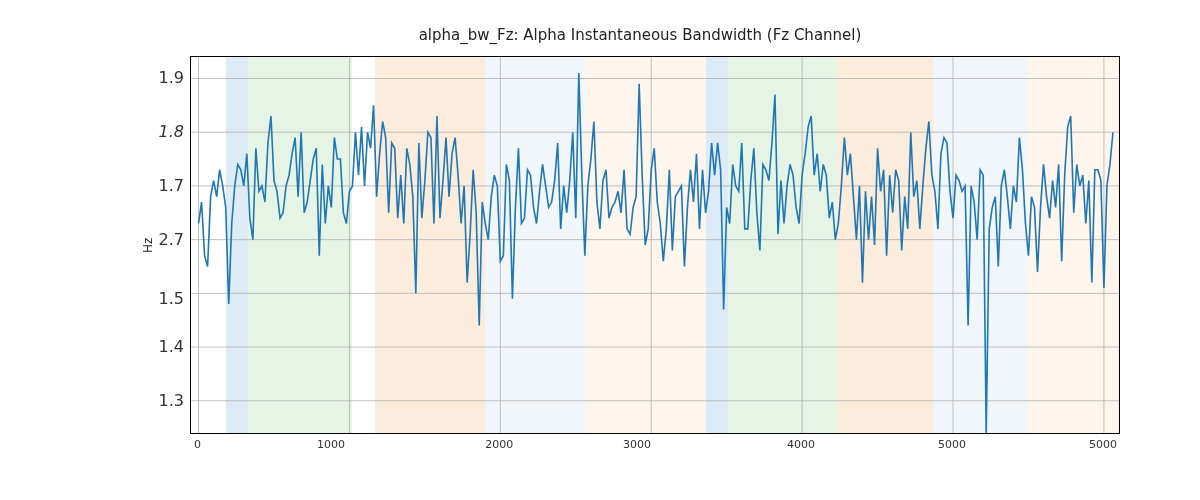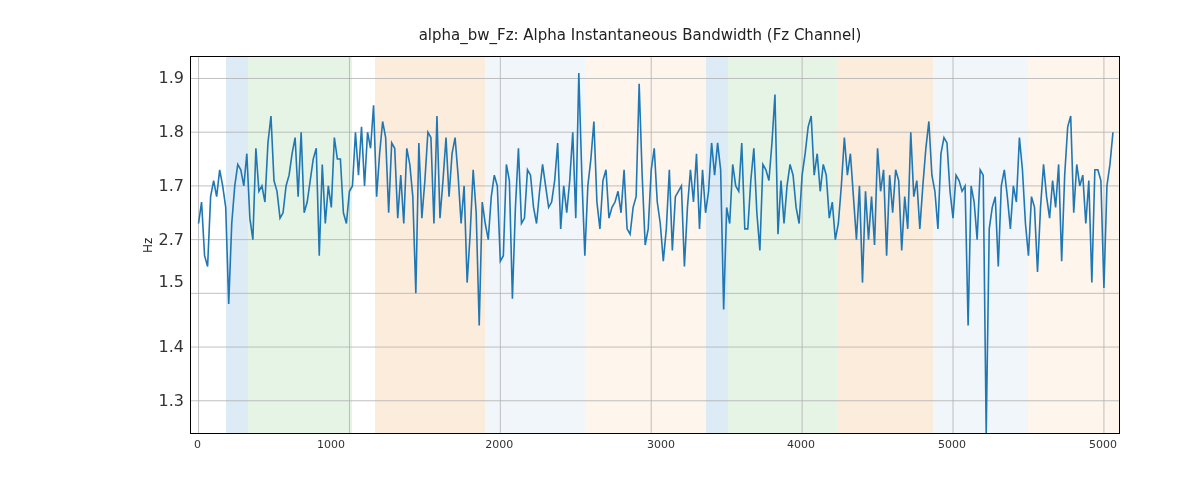--- a/index.html
+++ b/index.html
@@ -128,28 +128,28 @@
           <line y1="0" y2="376" x1="762.0162601626016" x2="762.0162601626016"></line>
           <line y1="0" y2="376" x1="912.910569105691" x2="912.910569105691"></line>
         </g>
       <path id="series" class="dataline" d="M7.54 166.51 L10.56 145.03 L13.58 198.74 L16.60 209.49 L19.62 139.66 L22.63 123.54 L25.65 139.66 L28.67 112.80 L31.69 128.91 L34.71 150.40 L37.72 247.09 L40.74 166.51 L43.76 128.91 L46.78 107.43 L49.80 112.80 L52.81 128.91 L55.83 96.69 L58.85 161.14 L61.87 182.63 L64.88 91.31 L67.90 134.29 L70.92 128.91 L73.94 145.03 L76.96 85.94 L79.97 59.09 L82.99 123.54 L86.01 134.29 L89.03 161.14 L92.05 155.77 L95.06 128.91 L98.08 118.17 L101.10 96.69 L104.12 80.57 L107.13 139.66 L110.15 75.20 L113.17 155.77 L116.19 145.03 L119.21 123.54 L122.22 102.06 L125.24 91.31 L128.26 198.74 L131.28 107.43 L134.30 166.51 L137.31 128.91 L140.33 150.40 L143.35 80.57 L146.37 102.06 L149.39 102.06 L152.40 155.77 L155.42 166.51 L158.44 134.29 L161.46 128.91 L164.47 75.20 L167.49 118.17 L170.51 69.83 L173.53 128.91 L176.55 75.20 L179.56 91.31 L182.58 48.34 L185.60 139.66 L188.62 96.69 L191.64 64.46 L194.65 80.57 L197.67 155.77 L200.69 85.94 L203.71 91.31 L206.73 161.14 L209.74 118.17 L212.76 166.51 L215.78 91.31 L218.80 107.43 L221.81 139.66 L224.83 236.34 L227.85 85.94 L230.87 161.14 L233.89 123.54 L236.90 75.20 L239.92 80.57 L242.94 166.51 L245.96 59.09 L248.98 161.14 L251.99 123.54 L255.01 80.57 L258.03 139.66 L261.05 96.69 L264.07 80.57 L267.08 118.17 L270.10 166.51 L273.12 128.91 L276.14 225.60 L279.15 177.26 L282.17 112.80 L285.19 155.77 L288.21 268.57 L291.23 145.03 L294.24 166.51 L297.26 182.63 L300.28 139.66 L303.30 118.17 L306.32 128.91 L309.33 204.11 L312.35 198.74 L315.37 107.43 L318.39 123.54 L321.40 241.71 L324.42 150.40 L327.44 91.31 L330.46 166.51 L333.48 161.14 L336.49 112.80 L339.51 118.17 L342.53 150.40 L345.55 166.51 L348.57 134.29 L351.58 107.43 L354.60 128.91 L357.62 150.40 L360.64 145.03 L363.66 123.54 L366.67 85.94 L369.69 171.89 L372.71 128.91 L375.73 155.77 L378.74 123.54 L381.76 75.20 L384.78 161.14 L387.80 16.11 L390.82 118.17 L393.83 198.74 L396.85 128.91 L399.87 102.06 L402.89 64.46 L405.91 145.03 L408.92 171.89 L411.94 123.54 L414.96 112.80 L417.98 161.14 L421.00 150.40 L424.01 145.03 L427.03 134.29 L430.05 155.77 L433.07 112.80 L436.08 171.89 L439.10 177.26 L442.12 150.40 L445.14 139.66 L448.16 26.86 L451.17 118.17 L454.19 188.00 L457.21 171.89 L460.23 112.80 L463.25 91.31 L466.26 145.03 L469.28 166.51 L472.30 204.11 L475.32 171.89 L478.33 112.80 L481.35 193.37 L484.37 139.66 L487.39 134.29 L490.41 128.91 L493.42 209.49 L496.44 150.40 L499.46 112.80 L502.48 145.03 L505.50 96.69 L508.51 171.89 L511.53 112.80 L514.55 155.77 L517.57 134.29 L520.59 85.94 L523.60 118.17 L526.62 85.94 L529.64 112.80 L532.66 252.46 L535.67 150.40 L538.69 166.51 L541.71 107.43 L544.73 128.91 L547.75 134.29 L550.76 85.94 L553.78 171.89 L556.80 171.89 L559.82 123.54 L562.84 91.31 L565.85 155.77 L568.87 193.37 L571.89 107.43 L574.91 112.80 L577.93 123.54 L580.94 85.94 L583.96 37.60 L586.98 177.26 L590.00 123.54 L593.01 166.51 L596.03 128.91 L599.05 107.43 L602.07 118.17 L605.09 150.40 L608.10 166.51 L611.12 118.17 L614.14 96.69 L617.16 69.83 L620.18 59.09 L623.19 118.17 L626.21 96.69 L629.23 134.29 L632.25 107.43 L635.27 118.17 L638.28 161.14 L641.30 145.03 L644.32 182.63 L647.34 166.51 L650.35 128.91 L653.37 80.57 L656.39 118.17 L659.41 96.69 L662.43 139.66 L665.44 182.63 L668.46 128.91 L671.48 225.60 L674.50 134.29 L677.52 182.63 L680.53 139.66 L683.55 188.00 L686.57 91.31 L689.59 134.29 L692.60 112.80 L695.62 198.74 L698.64 118.17 L701.66 155.77 L704.68 112.80 L707.69 123.54 L710.71 193.37 L713.73 139.66 L716.75 171.89 L719.77 75.20 L722.78 139.66 L725.80 123.54 L728.82 171.89 L731.84 128.91 L734.86 91.31 L737.87 64.46 L740.89 118.17 L743.91 134.29 L746.93 171.89 L749.94 96.69 L752.96 80.57 L755.98 85.94 L759.00 134.29 L762.02 161.14 L765.03 118.17 L768.05 123.54 L771.07 134.29 L774.09 128.91 L777.11 268.57 L780.12 128.91 L783.14 145.03 L786.16 182.63 L789.18 112.80 L792.20 118.17 L795.21 376.00 L798.23 171.89 L801.25 150.40 L804.27 139.66 L807.28 209.49 L810.30 128.91 L813.32 112.80 L816.34 139.66 L819.36 171.89 L822.37 128.91 L825.39 145.03 L828.41 80.57 L831.43 112.80 L834.45 166.51 L837.46 198.74 L840.48 139.66 L843.50 150.40 L846.52 214.86 L849.53 150.40 L852.55 107.43 L855.57 139.66 L858.59 161.14 L861.61 123.54 L864.62 150.40 L867.64 107.43 L870.66 204.11 L873.68 118.17 L876.70 69.83 L879.71 59.09 L882.73 155.77 L885.75 107.43 L888.77 128.91 L891.79 118.17 L894.80 166.51 L897.82 123.54 L900.84 225.60 L903.86 112.80 L906.87 112.80 L909.89 123.54 L912.91 230.97 L915.93 128.91 L918.95 107.43 L921.96 75.20 "></path>
     </svg>
   </div>
 
   <div id="ytick-labels">
       <div class="ytick-label" style="top: 399.771px;">1.3</div>
       <div class="ytick-label" style="top: 346.057px;">1.4</div>
-      <div class="ytick-label" style="top: 281px;">1.5</div>
+      <div class="ytick-label" style="top: 298px;">1.5</div>
       <div class="ytick-label" style="top: 238.629px;">2.7</div>
       <div class="ytick-label" style="top: 184.914px;">1.7</div>
-      <div class="ytick-label" style="top: 131.2px;">1.8</div>
+      <div class="ytick-label" style="top: 131.2px; font-style: italic;">1.8</div>
       <div class="ytick-label" style="top: 77.4857px;">1.9</div>
     </div>
   <div id="xtick-labels">
       <div class="xtick-label" style="left: 157.545px;">0</div>
       <div class="xtick-label" style="left: 291px;">1000</div>
       <div class="xtick-label" style="left: 459.333px;">2000</div>
-      <div class="xtick-label" style="left: 621px;">3000</div>
+      <div class="xtick-label" style="left: 597px;">3000</div>
       <div class="xtick-label" style="left: 761.122px;">4000</div>
       <div class="xtick-label" style="left: 912.016px;">5000</div>
       <div class="xtick-label" style="left: 1062.91px;">5000</div>
     </div>
 </div>
 
 </body></html>

